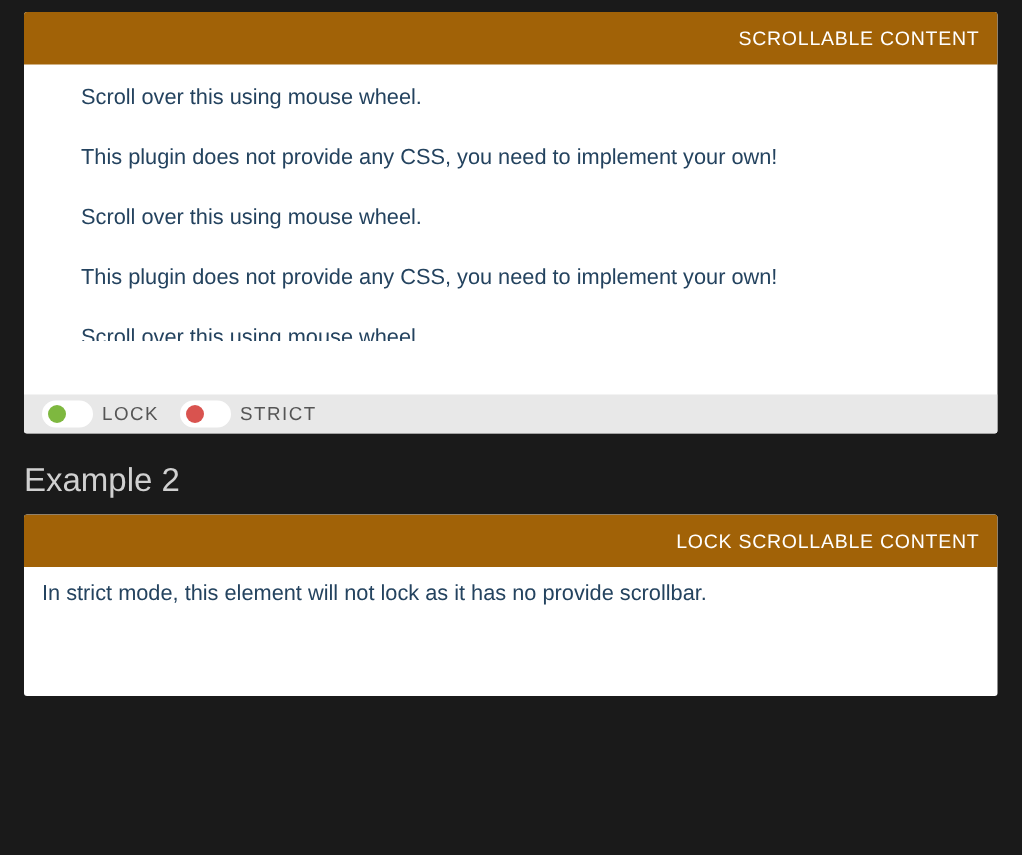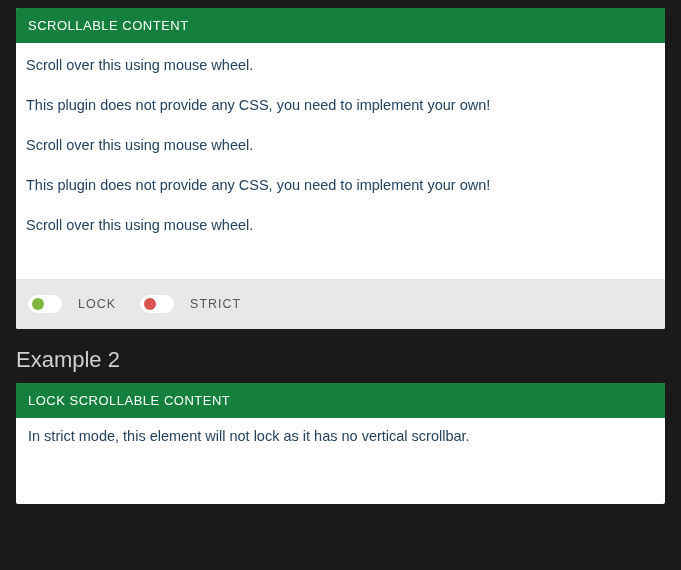--- a/index.html
+++ b/index.html
@@ -22,46 +22,49 @@
     font-size: 14.5px;
     margin-bottom: 14px;
   }
   .panel {
     background: #fff;
     border-radius: 2px;
     overflow: hidden;
     margin-bottom: 18px;
   }
   .panel-header {
-    background: #15803d;
+    background: #a16207;
     color: #fff;
     font-size: 13px;
     letter-spacing: 0.5px;
     padding: 10px 12px;
     font-weight: 500;
+    text-align: right;
   }
   .scroll-body {
-    height: 236px;
+    height: 184px;
     overflow-y: scroll;
     padding: 8px 10px;
     color: #24435f;
     font-size: 14.5px;
+    margin-left: 28px;
   }
   .scroll-body p {
     margin: 6px 0 24px 0;
   }
   .scroll-body::-webkit-scrollbar { width: 16px; }
   .scroll-body::-webkit-scrollbar-track { background: #f0f0f0; }
   .scroll-body::-webkit-scrollbar-thumb { background: #c0c0c0; }
   .panel-footer {
     background: #e8e8e8;
-    padding: 16px 12px;
+    padding: 4px 12px;
     display: flex;
     align-items: center;
-    gap: 16px;
+    gap: 6px;
+    margin-top: 36px;
   }
   .toggle {
     width: 34px;
     height: 18px;
     background: #fff;
     border-radius: 10px;
     position: relative;
     cursor: pointer;
     display: inline-block;
   }
@@ -112,15 +115,15 @@
       <span class="toggle-label">STRICT</span>
     </div>
   </div>
 </div>
 
 <div>
   <h2 class="example-heading">Example 2</h2>
 
   <div class="panel">
     <div class="panel-header">LOCK SCROLLABLE CONTENT</div>
-    <div class="static-body">In strict mode, this element will not lock as it has no vertical scrollbar.</div>
+    <div class="static-body">In strict mode, this element will not lock as it has no provide scrollbar.</div>
   </div>
 </div>
 
 </body></html>

